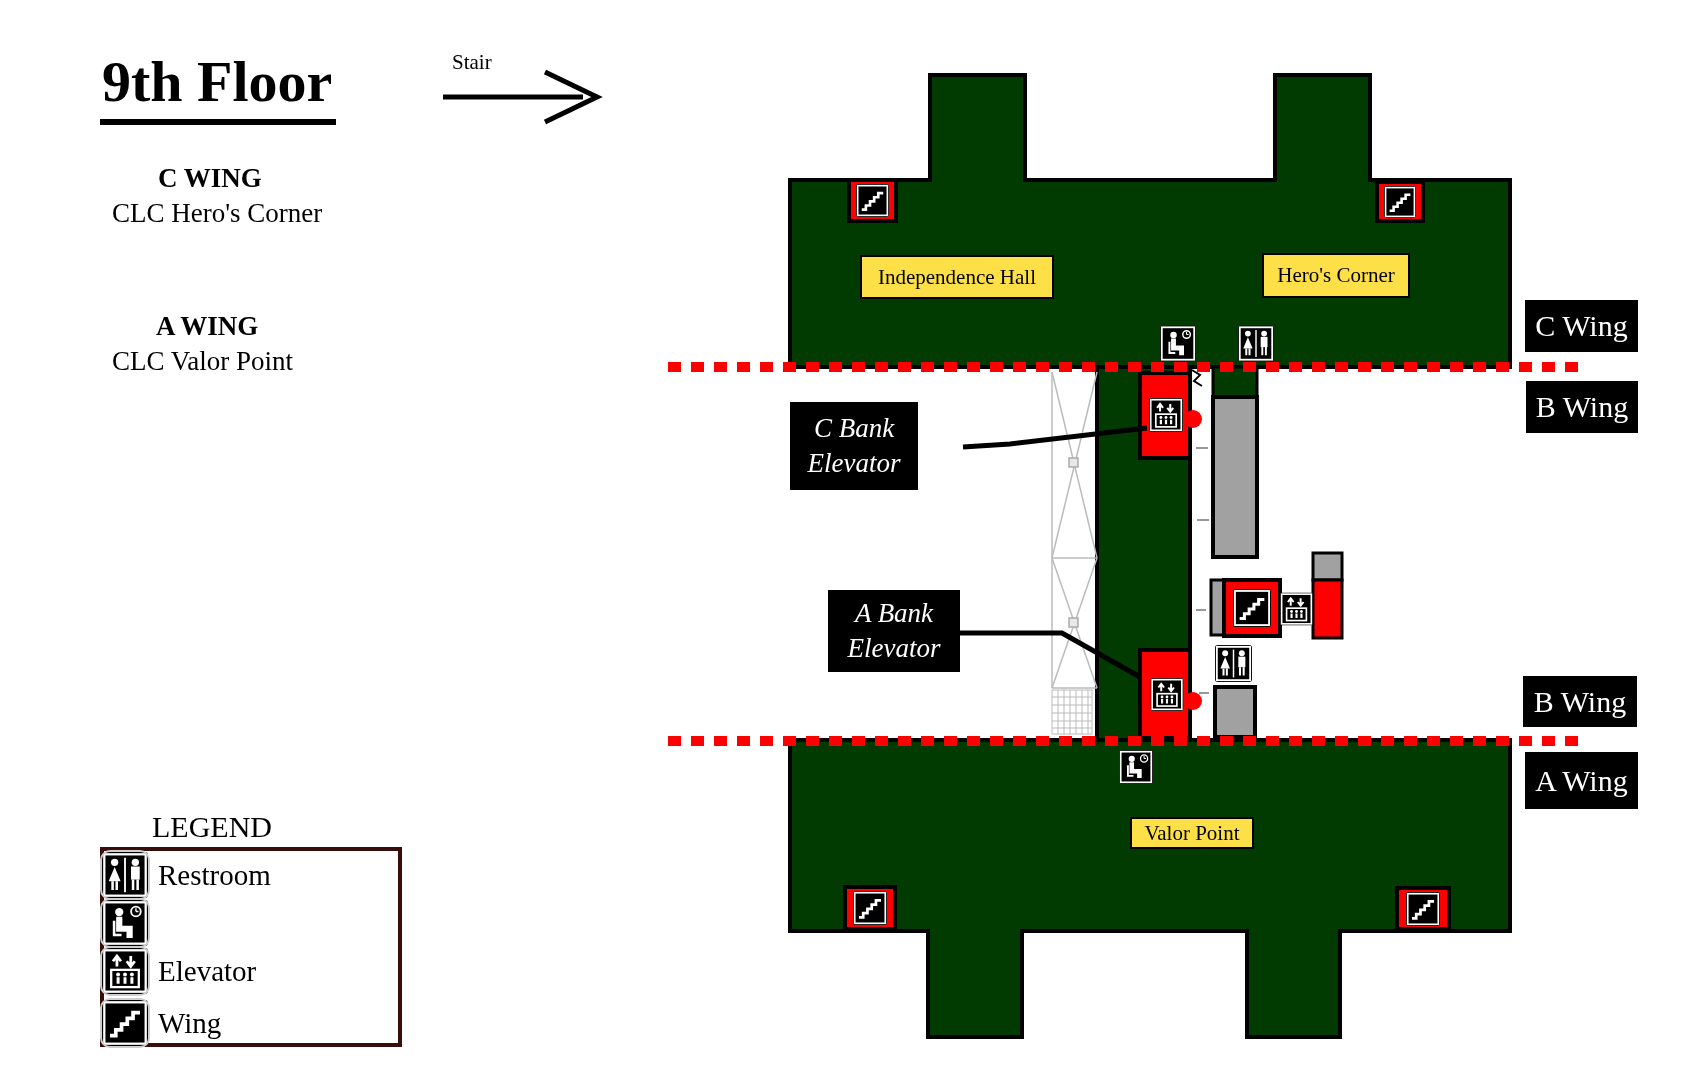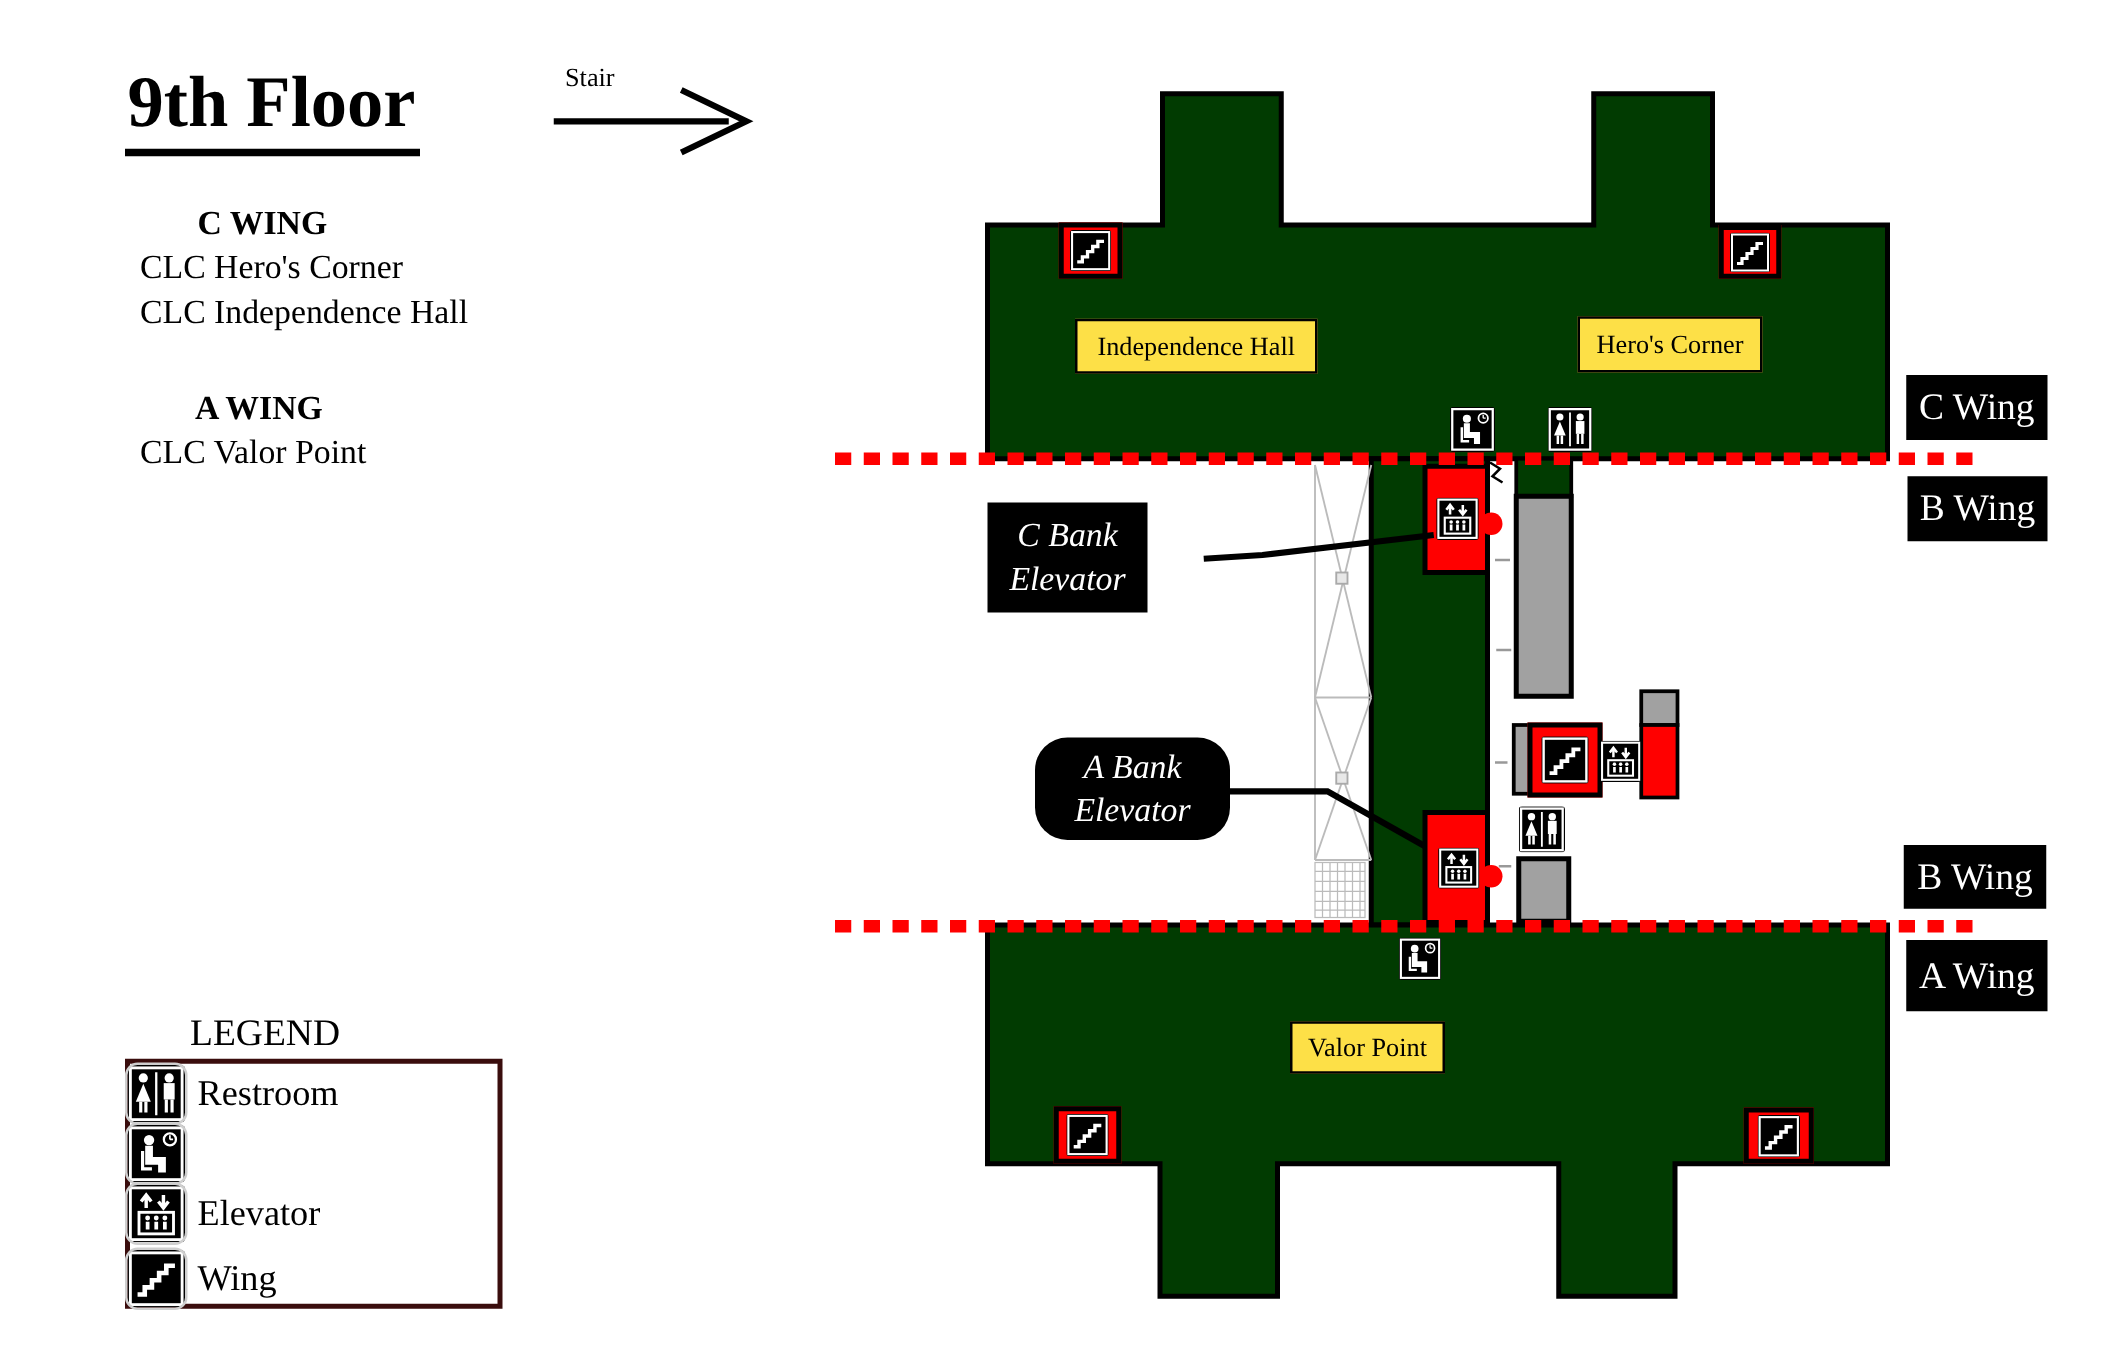--- a/index.html
+++ b/index.html
@@ -144,21 +144,20 @@
 
     <line x1="668" y1="367" x2="1578" y2="367" stroke="#ff0000" stroke-width="10" stroke-dasharray="13 10"></line>
     <line x1="668" y1="741" x2="1578" y2="741" stroke="#ff0000" stroke-width="10" stroke-dasharray="13 10"></line>
   </svg>
 
   <div class="abs" id="floor-title">9th Floor</div>
   <div class="abs" id="north-label">Stair</div>
 
   <div class="abs dir-head" style="left:158px;top:163px;">C WING</div>
   <div class="abs dir-line" style="left:112px;top:198px;">CLC Hero's Corner</div>
-  <div class="abs dir-line" style="left:112px;top:234px;">CLC Independence Hall</div>
   <div class="abs dir-head" style="left:156px;top:311px;">A WING</div>
   <div class="abs dir-line" style="left:112px;top:346px;">CLC Valor Point</div>
 
   <div class="abs" id="legend-title">LEGEND</div>
   <div class="abs" id="legend-box"></div>
   <span class="abs sicon legend-icon" style="left:102px;top:852px;">
       <svg viewBox="0 0 40 40">
         <use href="#sym-restroom"></use>
       </svg>
     </span>
@@ -250,29 +249,29 @@
       </svg>
     </span>
   <span class="abs sicon" style="left:1119px;top:750px;width:34px;height:34px;">
       <svg viewBox="0 0 40 40">
         <use href="#sym-waiting"></use>
       </svg>
     </span>
 
   <div class="abs room-label" style="left:860px;top:255px;width:194px;height:44px;">Independence Hall</div>
   <div class="abs room-label" style="left:1262px;top:253px;width:148px;height:45px;">Hero's Corner</div>
-  <div class="abs room-label" style="left:1032px;top:817px;width:124px;height:42px;">Valor Point</div>
+  <div class="abs room-label" style="left:1130px;top:817px;width:124px;height:32px;">Valor Point</div>
 
   <div class="abs wing-label" style="left:1525px;top:300px;width:113px;height:52px;">C Wing</div>
   <div class="abs wing-label" style="left:1526px;top:381px;width:112px;height:52px;">B Wing</div>
   <div class="abs wing-label" style="left:1523px;top:676px;width:114px;height:51px;">B Wing</div>
   <div class="abs wing-label" style="left:1525px;top:752px;width:113px;height:57px;">A Wing</div>
 
   <div class="abs callout" style="left:790px;top:402px;width:128px;height:88px;">
     <div>C Bank</div>
     <div>Elevator</div>
   </div>
-  <div class="abs callout" style="left:828px;top:590px;width:156px;height:82px;border-radius:26px;">
+  <div class="abs callout" style="left:828px;top:590px;width:132px;height:82px;">
     <div>A Bank</div>
     <div>Elevator</div>
   </div>
 
 </div>
 
 </body></html>

